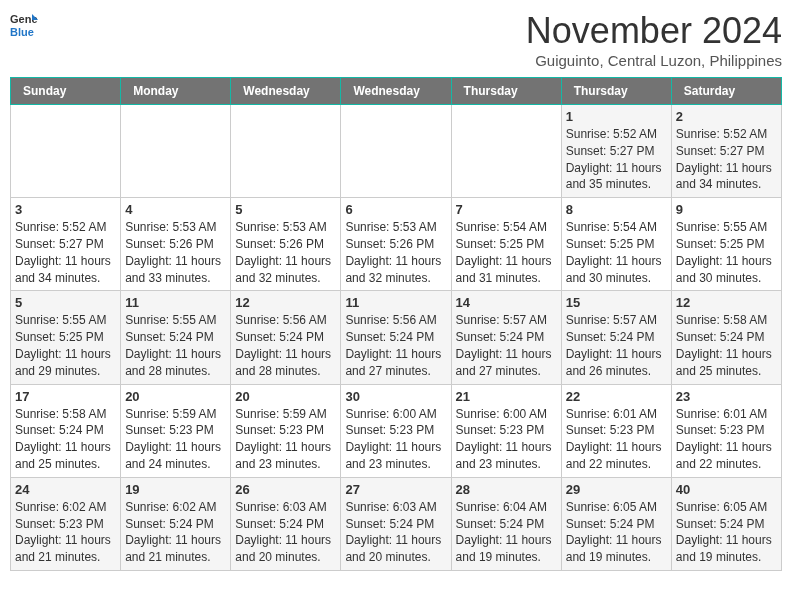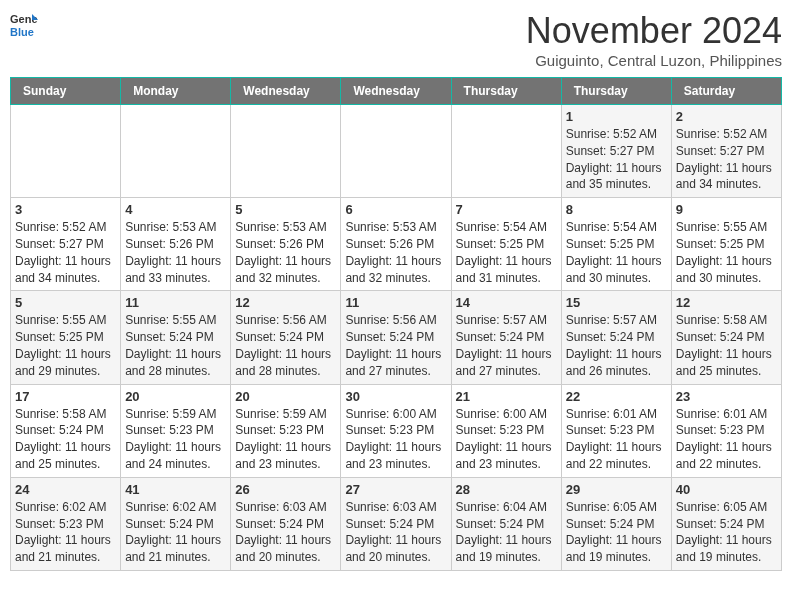--- a/index.html
+++ b/index.html
@@ -210,21 +210,21 @@
           <span class="day-num">23</span>
           <div class="day-info">Sunrise: 6:01 AM<br>Sunset: 5:23 PM<br>Daylight: 11 hours and 22 minutes.</div>
         </td>
       </tr>
       <tr>
         <td>
           <span class="day-num">24</span>
           <div class="day-info">Sunrise: 6:02 AM<br>Sunset: 5:23 PM<br>Daylight: 11 hours and 21 minutes.</div>
         </td>
         <td>
-          <span class="day-num">41</span>
+          <span class="day-num">19</span>
           <div class="day-info">Sunrise: 6:02 AM<br>Sunset: 5:24 PM<br>Daylight: 11 hours and 21 minutes.</div>
         </td>
         <td>
           <span class="day-num">26</span>
           <div class="day-info">Sunrise: 6:03 AM<br>Sunset: 5:24 PM<br>Daylight: 11 hours and 20 minutes.</div>
         </td>
         <td>
           <span class="day-num">27</span>
           <div class="day-info">Sunrise: 6:03 AM<br>Sunset: 5:24 PM<br>Daylight: 11 hours and 20 minutes.</div>
         </td>

